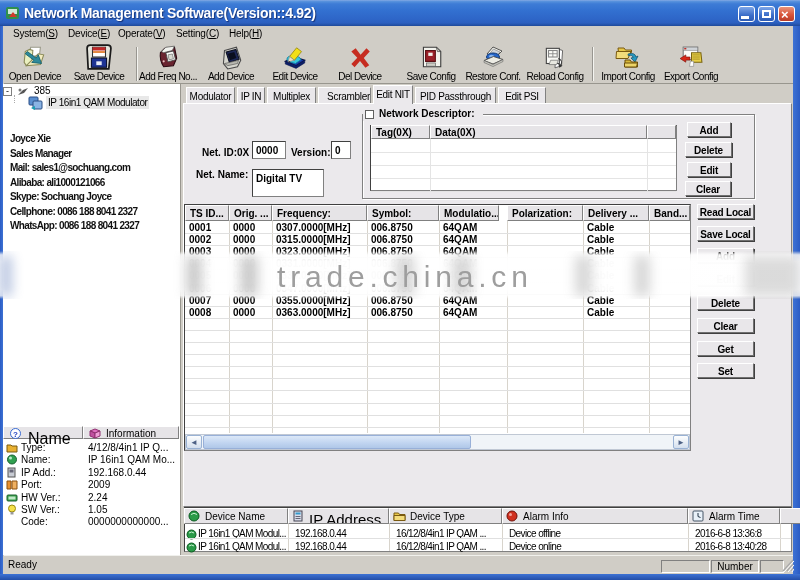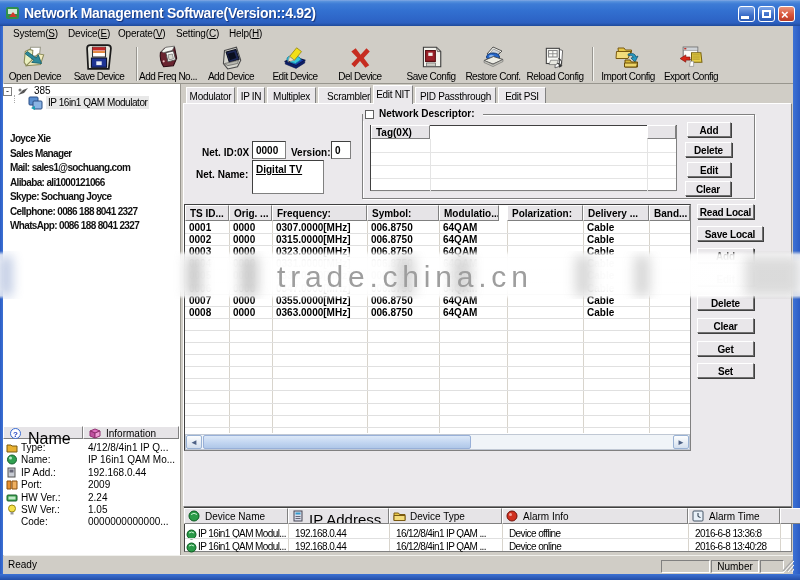--- a/index.html
+++ b/index.html
@@ -332,28 +332,29 @@
 <div class="tab tabsel abs" style="left:373px;width:40px;">Edit NIT</div>
 <div class="tab abs" style="left:415px;width:81px;">PID Passthrough</div>
 <div class="tab abs" style="left:498px;width:48px;">Edit PSI</div>
   <div id="page" class="abs"></div>
 
   <div class="lab" style="left:202px;top:147px;">Net. ID:0X</div>
   <div class="inp" style="left:252px;top:141px;width:34px;height:18px;">0000</div>
   <div class="lab" style="left:291px;top:147px;">Version:</div>
   <div class="inp" style="left:331px;top:141px;width:20px;height:18px;">0</div>
   <div class="lab" style="left:196px;top:169px;">Net. Name:</div>
-  <div class="inp" style="left:252px;top:160px;width:72px;height:34px;text-decoration:underline;">Digital TV</div>
+  <div class="inp" style="left:252px;top:169px;width:72px;height:28px;">Digital TV</div>
 
   <div id="grp"></div>
   <div class="abs" style="left:363px;top:108px;width:120px;height:13px;background:#EBE9EC;"></div>
   <div class="abs" style="left:365px;top:110px;width:9px;height:9px;background:#fff;border:1px solid #606060;"></div>
   <div class="lab" style="left:379px;top:108px;">Network Descriptor:</div>
   <div class="abs" style="left:370px;top:125px;width:307px;height:66px;background:#fff;border:1px solid #808080;border-top-color:#404040;border-left-color:#404040;"></div>
 <div class="thc" style="left:371px;top:125px;width:59px;height:14px;padding-top:1px;">Tag(0X)</div>
+<div class="thc" style="left:430px;top:125px;width:217px;height:14px;padding-top:1px;">Data(0X)</div>
 <div class="thc" style="left:647px;top:125px;width:29px;height:14px;padding-top:1px;"></div>
 <div class="abs" style="left:371px;top:152px;width:305px;height:1px;background:#e4e4e4;"></div>
 <div class="abs" style="left:371px;top:165px;width:305px;height:1px;background:#e4e4e4;"></div>
 <div class="abs" style="left:371px;top:178px;width:305px;height:1px;background:#e4e4e4;"></div>
 <div class="abs" style="left:371px;top:191px;width:305px;height:1px;background:#e4e4e4;"></div>
 <div class="abs" style="left:430px;top:139px;width:1px;height:52px;background:#e4e4e4;"></div>
 <div class="abs" style="left:647px;top:139px;width:1px;height:52px;background:#e4e4e4;"></div>
   <div class="btn" style="left:687px;top:122px;width:44px;height:15px;">Add</div>
   <div class="btn" style="left:685px;top:142px;width:47px;height:15px;">Delete</div>
   <div class="btn" style="left:687px;top:162px;width:44px;height:15px;">Edit</div>
@@ -441,21 +442,21 @@
 <div class="cell" style="left:443px;top:306.7px;">64QAM</div>
 <div class="cell" style="left:587px;top:306.7px;">Cable</div>
 
   <div id="hsb">
       <div class="sbarrow" style="left:0px;">◄</div>
       <div id="thumb"></div>
       <div class="sbarrow" style="left:487px;">►</div>
     </div>
 
   <div class="btn" style="left:697px;top:204px;width:57px;height:15px;">Read Local</div>
-  <div class="btn" style="left:697px;top:226px;width:66px;height:15px;">Save Local</div>
+  <div class="btn" style="left:697px;top:226px;width:57px;height:15px;">Save Local</div>
   <div class="btn" style="left:697px;top:248px;width:57px;height:15px;">Add</div>
   <div class="btn" style="left:697px;top:271px;width:57px;height:15px;">Edit</div>
   <div class="btn" style="left:697px;top:295px;width:57px;height:15px;">Delete</div>
   <div class="btn" style="left:697px;top:318px;width:57px;height:15px;">Clear</div>
   <div class="btn" style="left:697px;top:341px;width:57px;height:15px;">Get</div>
   <div class="btn" style="left:697px;top:363px;width:57px;height:15px;">Set</div>
 
   <div class="abs" style="left:184px;top:507px;width:608px;height:45px;background:#fff;border:1px solid #808080;border-top-color:#404040;border-left-color:#404040;"></div>
 <div class="thc" style="left:184px;top:508px;width:104px;height:16px;padding:2px 0 0 20px;font-weight:normal;font-size:10px;"><svg width="12" height="12" style="position:absolute;left:3px;top:1px">
         <circle cx="6" cy="6" r="5" fill="#2a9a48" stroke="#0a5a20"></circle>

